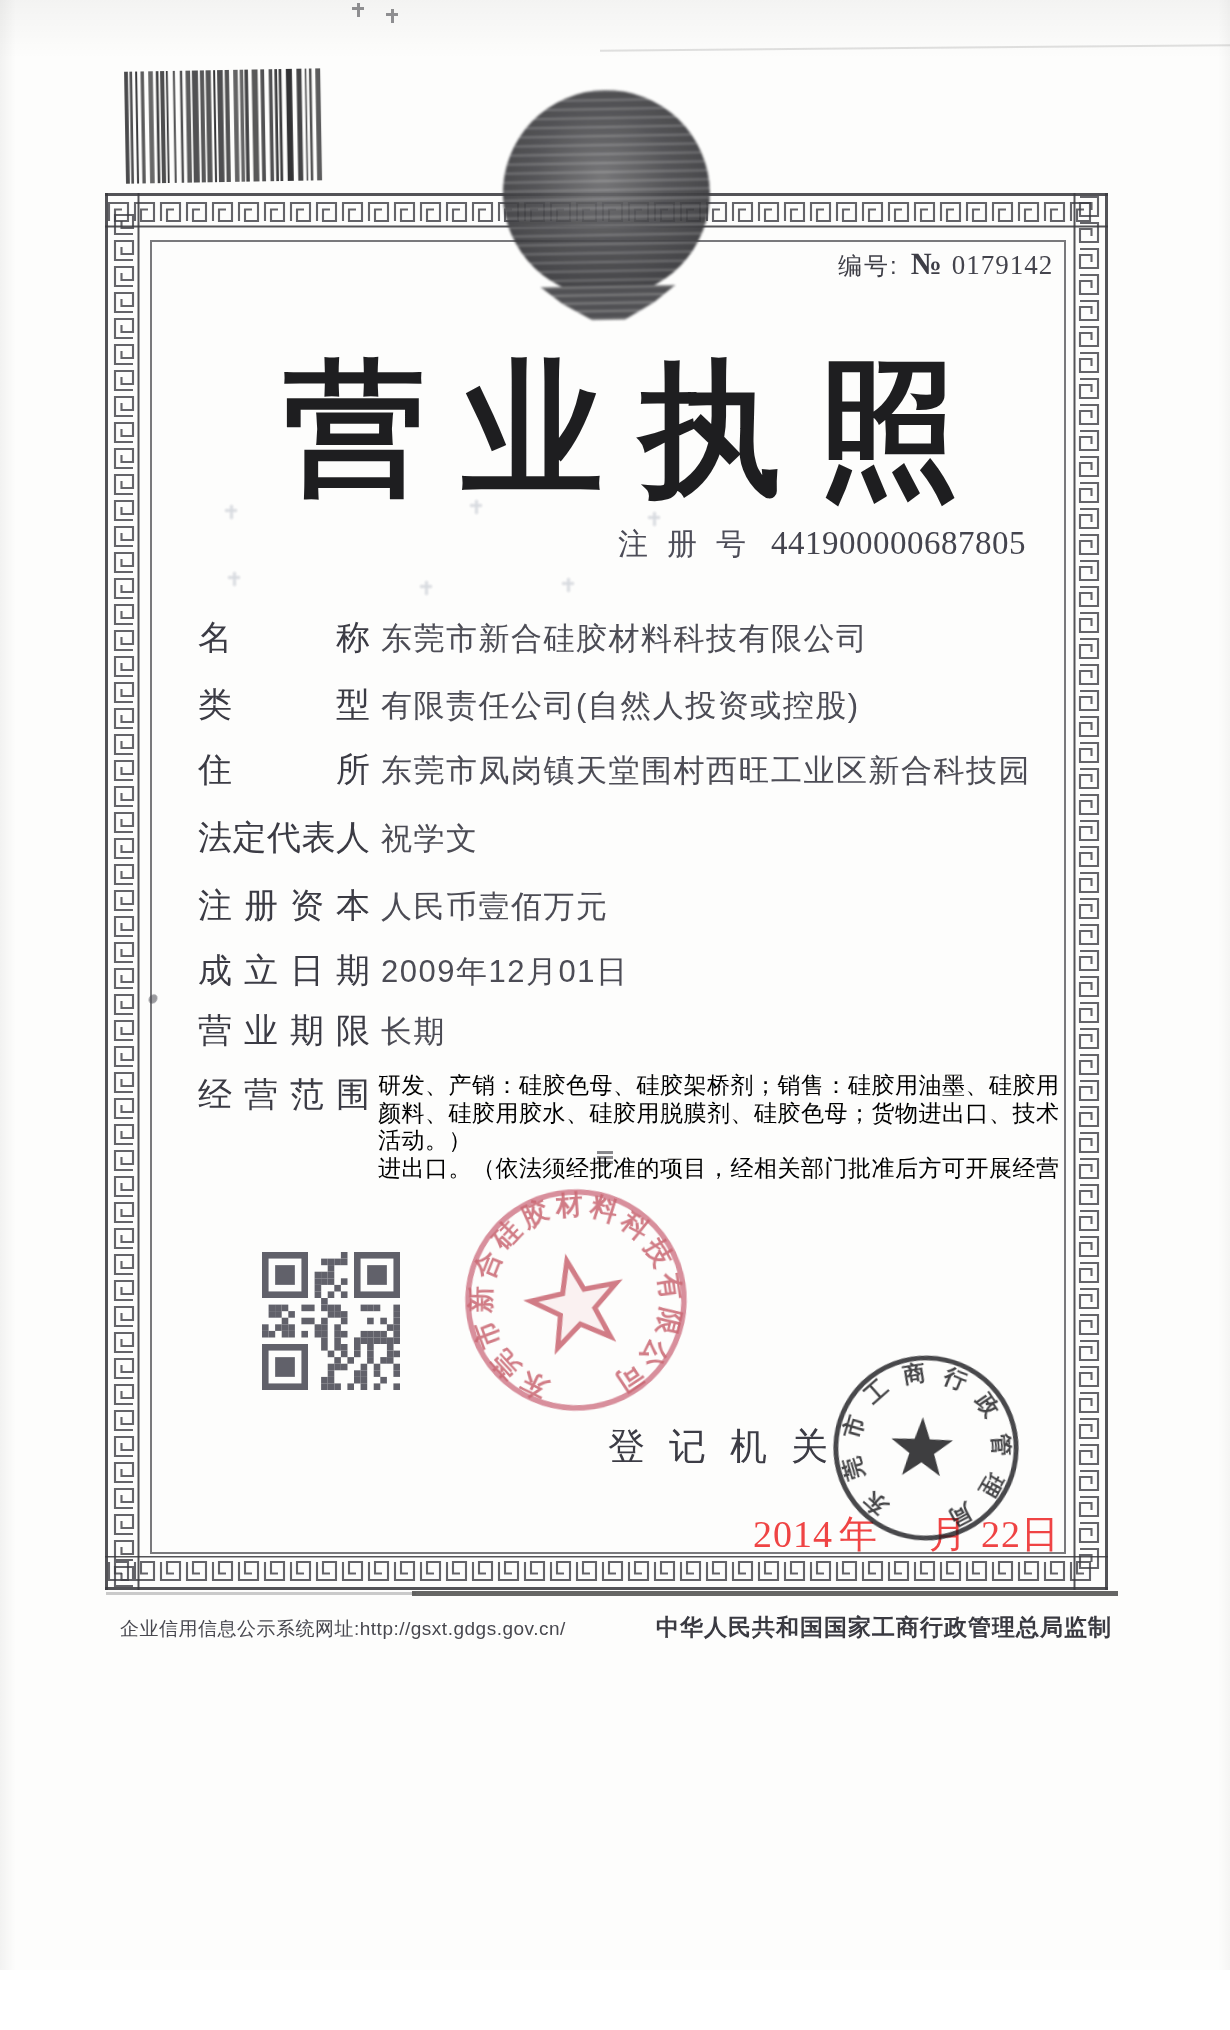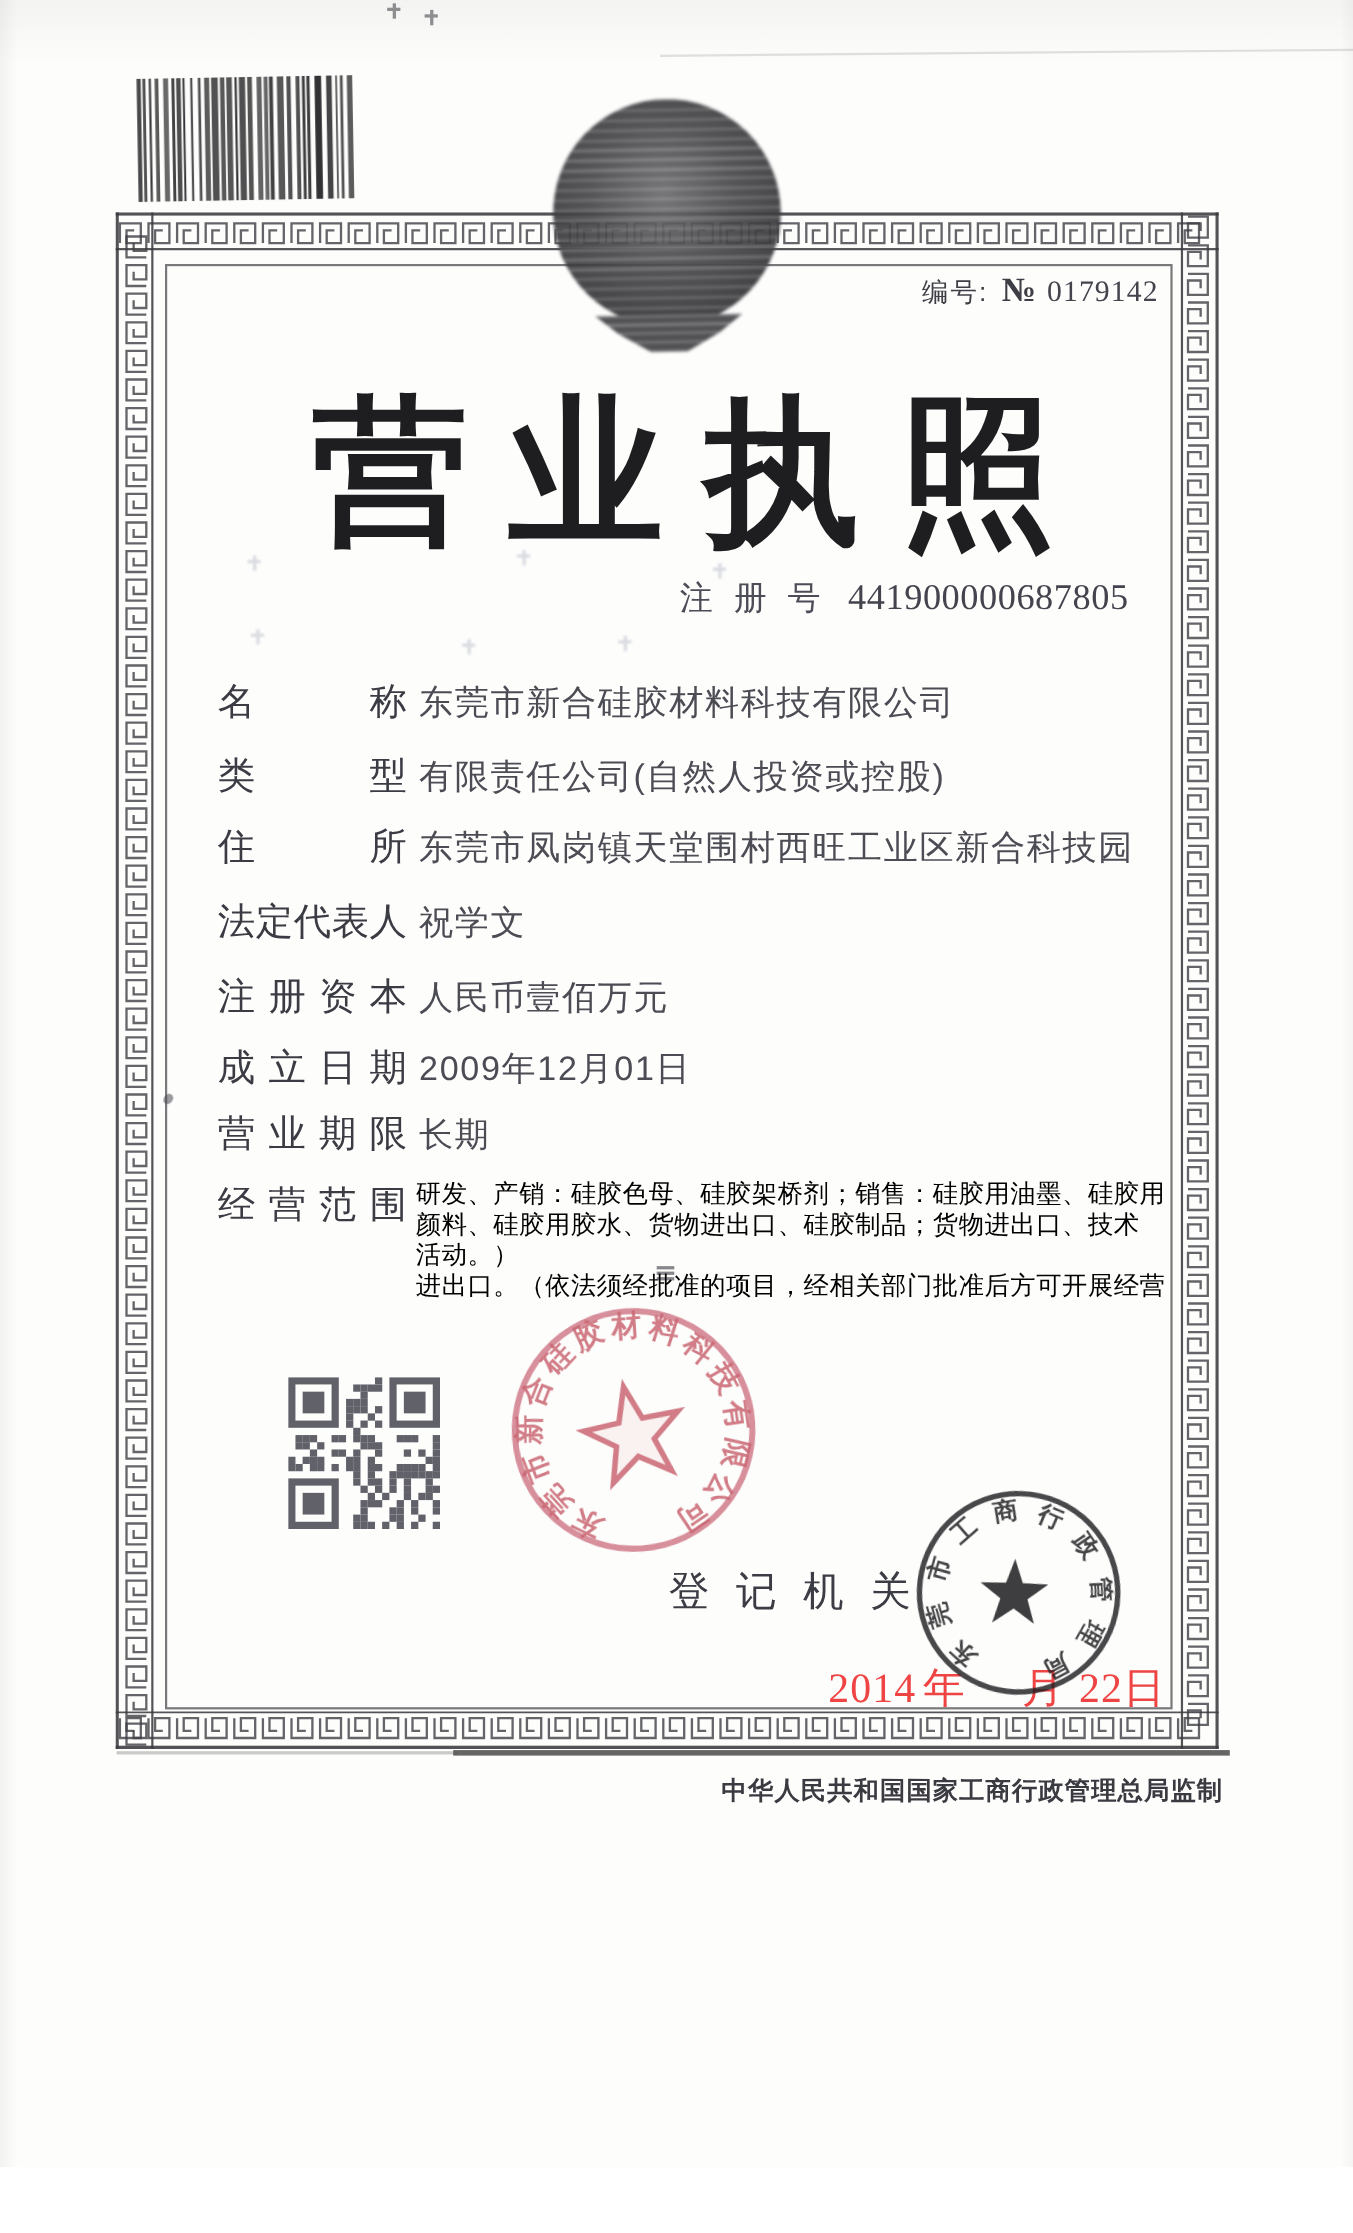--- a/index.html
+++ b/index.html
@@ -245,21 +245,21 @@
   </div>
   <div class="row" style="top:1072px;align-items:flex-start;">
     <span class="flabel jlabel">
         <span>经</span>
         <span>营</span>
         <span>范</span>
         <span>围</span>
       </span>
     <span class="scope-text">
       <div class="scope-line">研发、产销：硅胶色母、硅胶架桥剂；销售：硅胶用油墨、硅胶用</div>
-      <div class="scope-line">颜料、硅胶用胶水、货物进出口、硅胶制品；货物进出口、技术</div>
+      <div class="scope-line">颜料、硅胶用胶水、硅胶用脱膜剂、硅胶色母；货物进出口、技术</div>
       <div class="scope-line">活动。）</div>
       <div class="scope-line">进出口。（依法须经批准的项目，经相关部门批准后方可开展经营</div>
     </span>
   </div>
 
   <svg id="qr-svg" class="qr" viewBox="0 0 138 138">
       <rect x="78.9" y="0.0" width="6.6" height="6.6" fill="#4c4c57"></rect>
       <rect x="59.1" y="6.6" width="6.6" height="6.6" fill="#4c4c57"></rect>
       <rect x="65.7" y="6.6" width="6.6" height="6.6" fill="#4c4c57"></rect>
       <rect x="72.3" y="6.6" width="6.6" height="6.6" fill="#4c4c57"></rect>
@@ -424,15 +424,16 @@
       <text transform="translate(139.6,156.5) rotate(145.0)" text-anchor="middle" font-size="23" fill="#1e1e22" font-weight="700" opacity="0.9">局</text>
       <path d="M93.1,69.1L102.8,90.7L126.4,89.1L108.9,105.0L117.6,126.9L97.2,115.1L79.0,130.3L83.8,107.2L63.8,94.6L87.3,92.0Z" fill="#17171a" opacity="0.9"></path>
     </svg>
 
   <div class="dateline">
     <span class="num">2014</span><span class="g1">年</span><span class="g2">月</span><span class="num g3">22</span><span>日</span>
   </div>
 
   <div class="dark-line-a"></div>
   <div class="dark-line-b"></div>
+  <div class="footer-left">企业信用信息公示系统网址:http://gsxt.gdgs.gov.cn/</div>
   <div class="footer-right">中华人民共和国国家工商行政管理总局监制</div>
 
 </div>
 
 </body></html>

